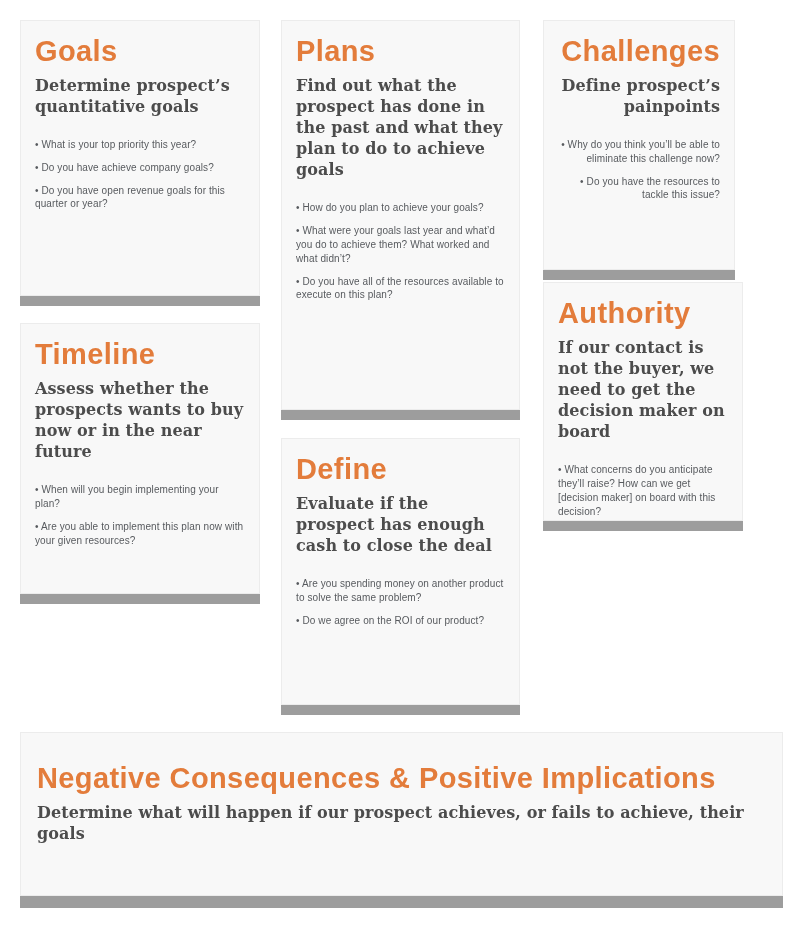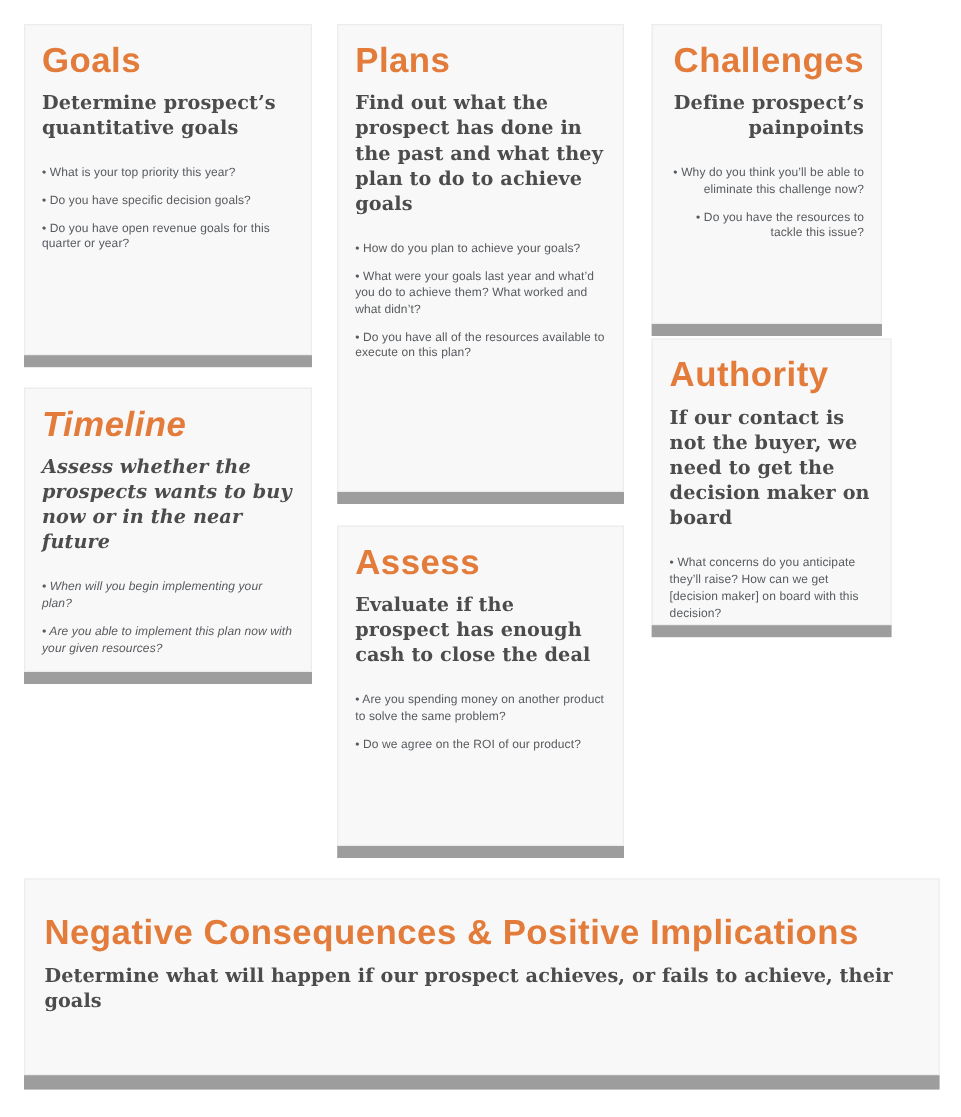--- a/index.html
+++ b/index.html
@@ -59,29 +59,29 @@
 <body>
 
 <div class="canvas">
 
   <div class="card-wrap" style="left:20px; top:20px; width:240px;">
     <div class="card-box" style="height:276px;">
       <h2 class="card-title">Goals</h2>
       <p class="card-subtitle">Determine prospect’s quantitative goals</p>
       <div class="bullets">
         <p class="bullet">• What is your top priority this year?</p>
-        <p class="bullet">• Do you have specific decision goals?</p>
+        <p class="bullet">• Do you have achieve company goals?</p>
         <p class="bullet">• Do you have open revenue goals for this quarter or year?</p>
       </div>
     </div>
     <div class="shadow-bar"></div>
   </div>
 
   <div class="card-wrap" style="left:20px; top:323px; width:240px;">
-    <div class="card-box" style="height:237px;font-style:italic;">
+    <div class="card-box" style="height:271px;">
       <h2 class="card-title">Timeline</h2>
       <p class="card-subtitle">Assess whether the prospects wants to buy now or in the near future</p>
       <div class="bullets">
         <p class="bullet">• When will you begin implementing your plan?</p>
         <p class="bullet">• Are you able to implement this plan now with your given resources?</p>
       </div>
     </div>
     <div class="shadow-bar"></div>
   </div>
 
@@ -93,21 +93,21 @@
         <p class="bullet">• How do you plan to achieve your goals?</p>
         <p class="bullet">• What were your goals last year and what’d you do to achieve them? What worked and what didn’t?</p>
         <p class="bullet">• Do you have all of the resources available to execute on this plan?</p>
       </div>
     </div>
     <div class="shadow-bar"></div>
   </div>
 
   <div class="card-wrap" style="left:281px; top:438px; width:239px;">
     <div class="card-box" style="height:267px;">
-      <h2 class="card-title">Assess</h2>
+      <h2 class="card-title">Define</h2>
       <p class="card-subtitle">Evaluate if the prospect has enough cash to close the deal</p>
       <div class="bullets">
         <p class="bullet">• Are you spending money on another product to solve the same problem?</p>
         <p class="bullet">• Do we agree on the ROI of our product?</p>
       </div>
     </div>
     <div class="shadow-bar"></div>
   </div>
 
   <div class="card-wrap" style="left:543px; top:20px; width:192px;text-align:right;">

